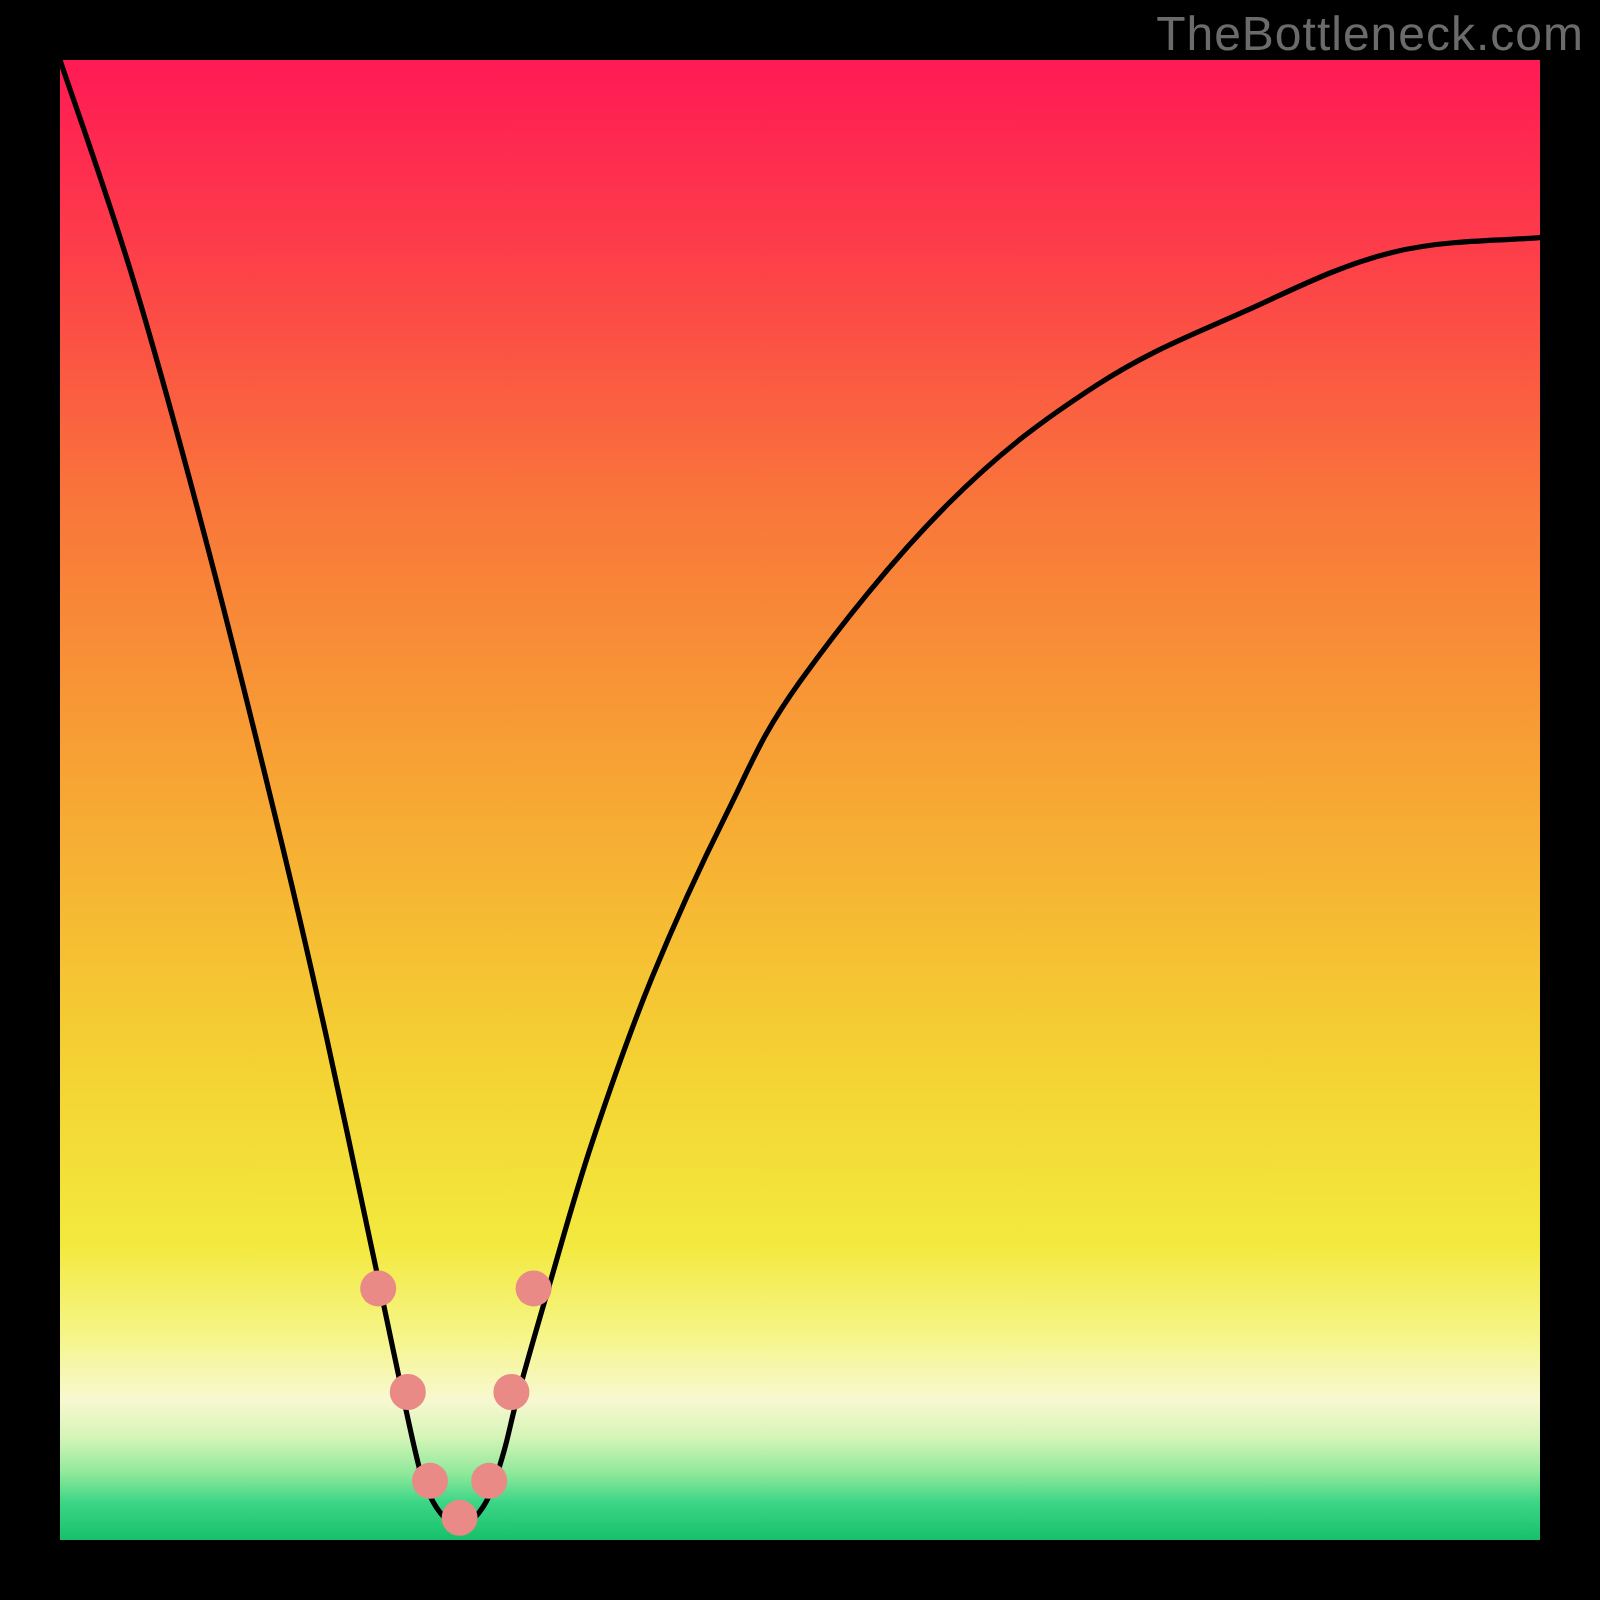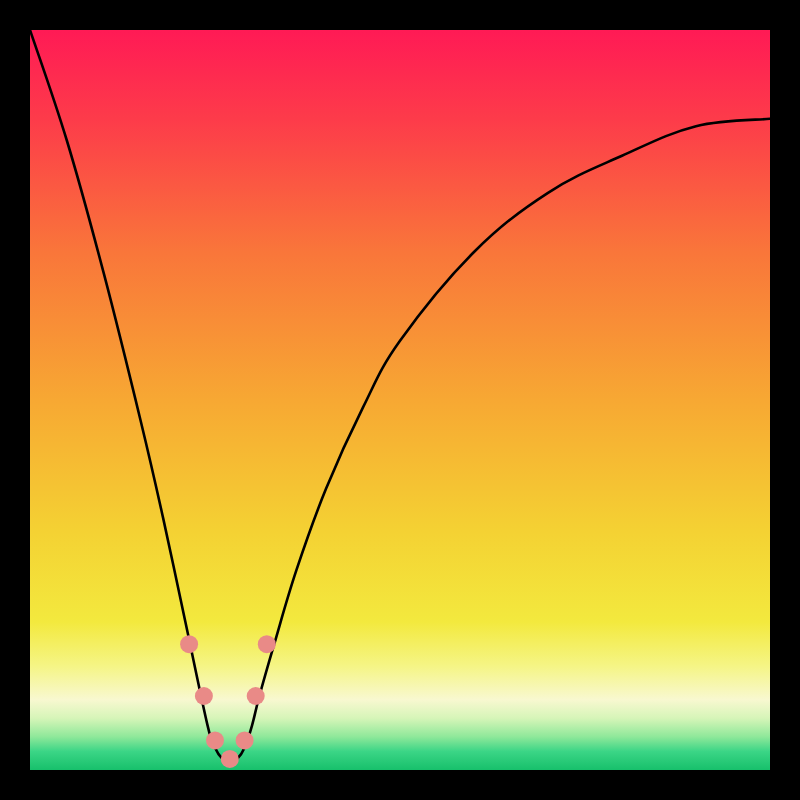--- a/index.html
+++ b/index.html
@@ -84,13 +84,14 @@
           <circle cx="173.89999999999998" cy="666" r="9" fill="#e98a87"></circle>
           <circle cx="185" cy="710.4" r="9" fill="#e98a87"></circle>
           <circle cx="199.8" cy="728.9" r="9" fill="#e98a87"></circle>
           <circle cx="214.6" cy="710.4" r="9" fill="#e98a87"></circle>
           <circle cx="225.7" cy="666" r="9" fill="#e98a87"></circle>
           <circle cx="236.8" cy="614.2" r="9" fill="#e98a87"></circle>
         </g>
     </svg>
   </div>
 
+  <div class="watermark">TheBottleneck.com</div>
 </div>
 
 </body></html>

